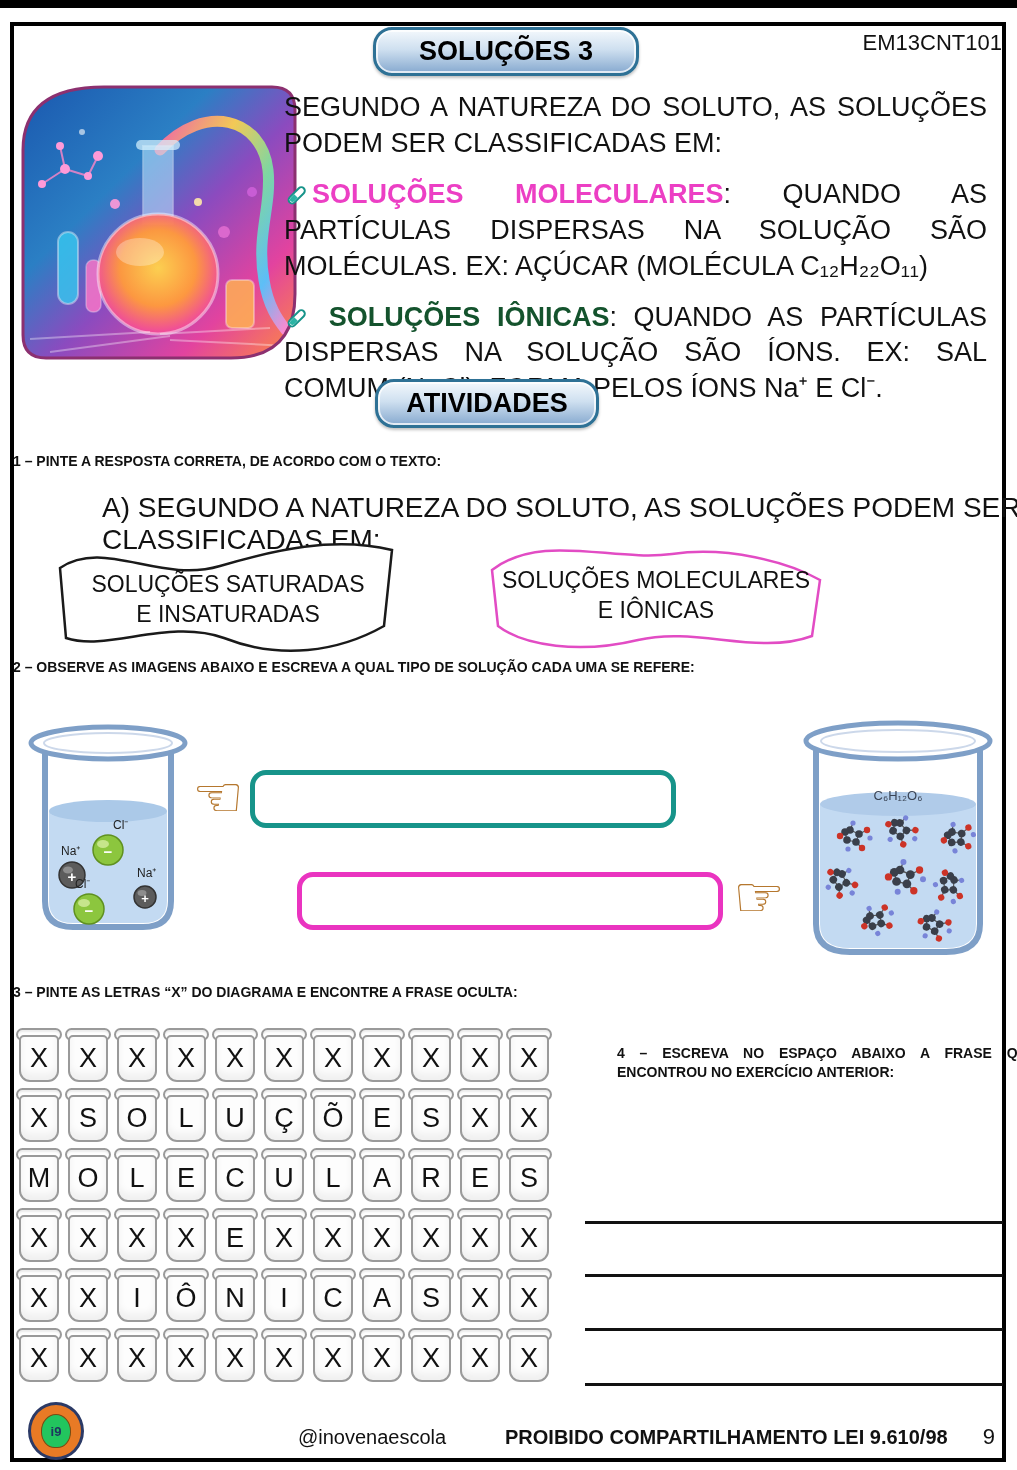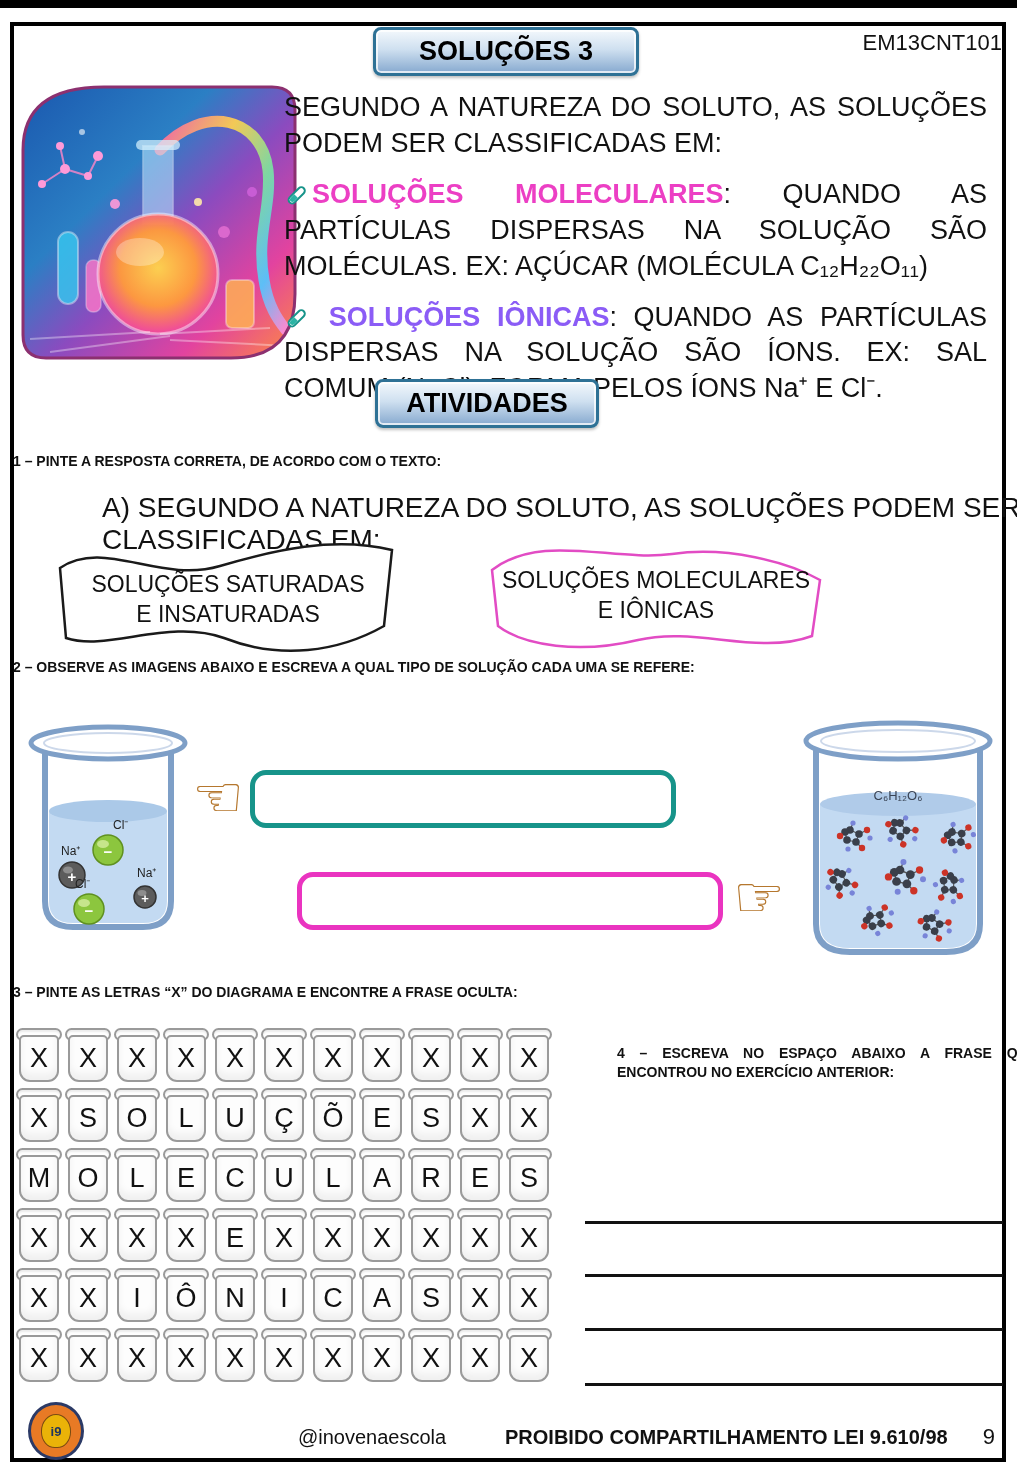--- a/index.html
+++ b/index.html
@@ -1,35 +1,35 @@
 <!DOCTYPE html>
 <html><head>
 <meta charset="utf-8">
 <style>
   html,body{margin:0;padding:0;background:#fff;}
   #page{position:relative;width:1017px;height:1470px;background:#fff;overflow:hidden;
         font-family:"Liberation Sans",sans-serif;color:#111;}
   .topstrip{position:absolute;left:0;top:0;width:1017px;height:8px;background:#000;}
   .frame{position:absolute;left:10px;top:22px;width:996px;height:1440px;border:4px solid #000;box-sizing:border-box;}
 
-  .badge{position:absolute;box-sizing:border-box;border:3px solid #2e7195;border-radius:8px;
+  .badge{position:absolute;box-sizing:border-box;border:3px solid #2e7195;border-radius:19px;
          background:linear-gradient(180deg,#f3f8fc 0%,#cfe0f0 45%,#86a9cf 100%);
          box-shadow:inset 0 0 0 2px rgba(255,255,255,.75), 0 2px 3px rgba(0,0,0,.25);
          display:flex;align-items:center;justify-content:center;
          font-weight:bold;font-size:27px;color:#000;}
   #title-badge{left:373px;top:27px;width:266px;height:49px;}
   #activities-badge{left:375px;top:379px;width:224px;height:49px;}
   #bncc-code{position:absolute;left:842px;top:18px;width:160px;font-size:22px;text-align:right;margin-top:12px;}
 
   #hero{position:absolute;left:20px;top:84px;}
 
   #intro{position:absolute;left:284px;top:90px;width:703px;font-size:27px;line-height:1.33;text-align:justify;}
   #intro p{margin:0 0 15px 0;}
   .term-magenta{font-weight:bold;color:#ec3fc4;}
-  .term-teal{font-weight:bold;color:#8b5cf6;}
+  .term-teal{font-weight:bold;color:#14532d;}
   .tube-ico{display:inline-block;vertical-align:-5px;margin-right:4px;}
 
   .qtitle{position:absolute;font-weight:bold;font-size:14px;line-height:1.35;text-align:justify;}
   #q1-title{left:13px;top:452px;width:980px;}
   #q1-itema{position:absolute;left:56px;top:492px;width:960px;font-size:28px;margin-left:46px;}
   #q2-title{left:13px;top:658px;width:993px;}
   #q3-title{left:13px;top:983px;width:980px;}
   #q4-title{left:585px;top:1044px;width:420px;margin-left:32px;}
 
   .banner{position:absolute;top:526px;}
@@ -56,21 +56,21 @@
             border-radius:5px 5px 11px 11px;background:#fdfdfd;box-sizing:border-box;
             box-shadow:inset 0 -7px 7px rgba(0,0,0,.05);}
   .cup-letter{position:absolute;left:0;right:0;top:15px;text-align:center;font-size:27px;color:#111;}
 
   .writeline{position:absolute;left:585px;width:418px;border-top:3px solid #111;}
   #wl1{top:1221px;} #wl2{top:1274px;} #wl3{top:1328px;} #wl4{top:1383px;}
 
   #logo{position:absolute;left:28px;top:1402px;width:56px;height:58px;background:#e87a25;
         border:3px solid #2c3a66;border-radius:50%;box-sizing:border-box;
         display:flex;align-items:center;justify-content:center;}
-  #logo .bulb{width:28px;height:32px;background:#eab308;border:1.5px solid #7a4a12;
+  #logo .bulb{width:28px;height:32px;background:#22c55e;border:1.5px solid #7a4a12;
         border-radius:50% 50% 46% 46%;display:flex;align-items:center;justify-content:center;
         font-size:13px;font-weight:bold;color:#1e3560;text-align:center;}
   #footer-handle{position:absolute;left:252px;top:1426px;width:240px;font-size:20px;text-align:center;}
   #footer-notice{position:absolute;left:505px;top:1426px;font-size:20px;font-weight:bold;}
   #footer-page{position:absolute;left:955px;top:1424px;width:40px;font-size:22px;text-align:right;}
 </style>
 </head>
 <body>
 
 <div id="page">

